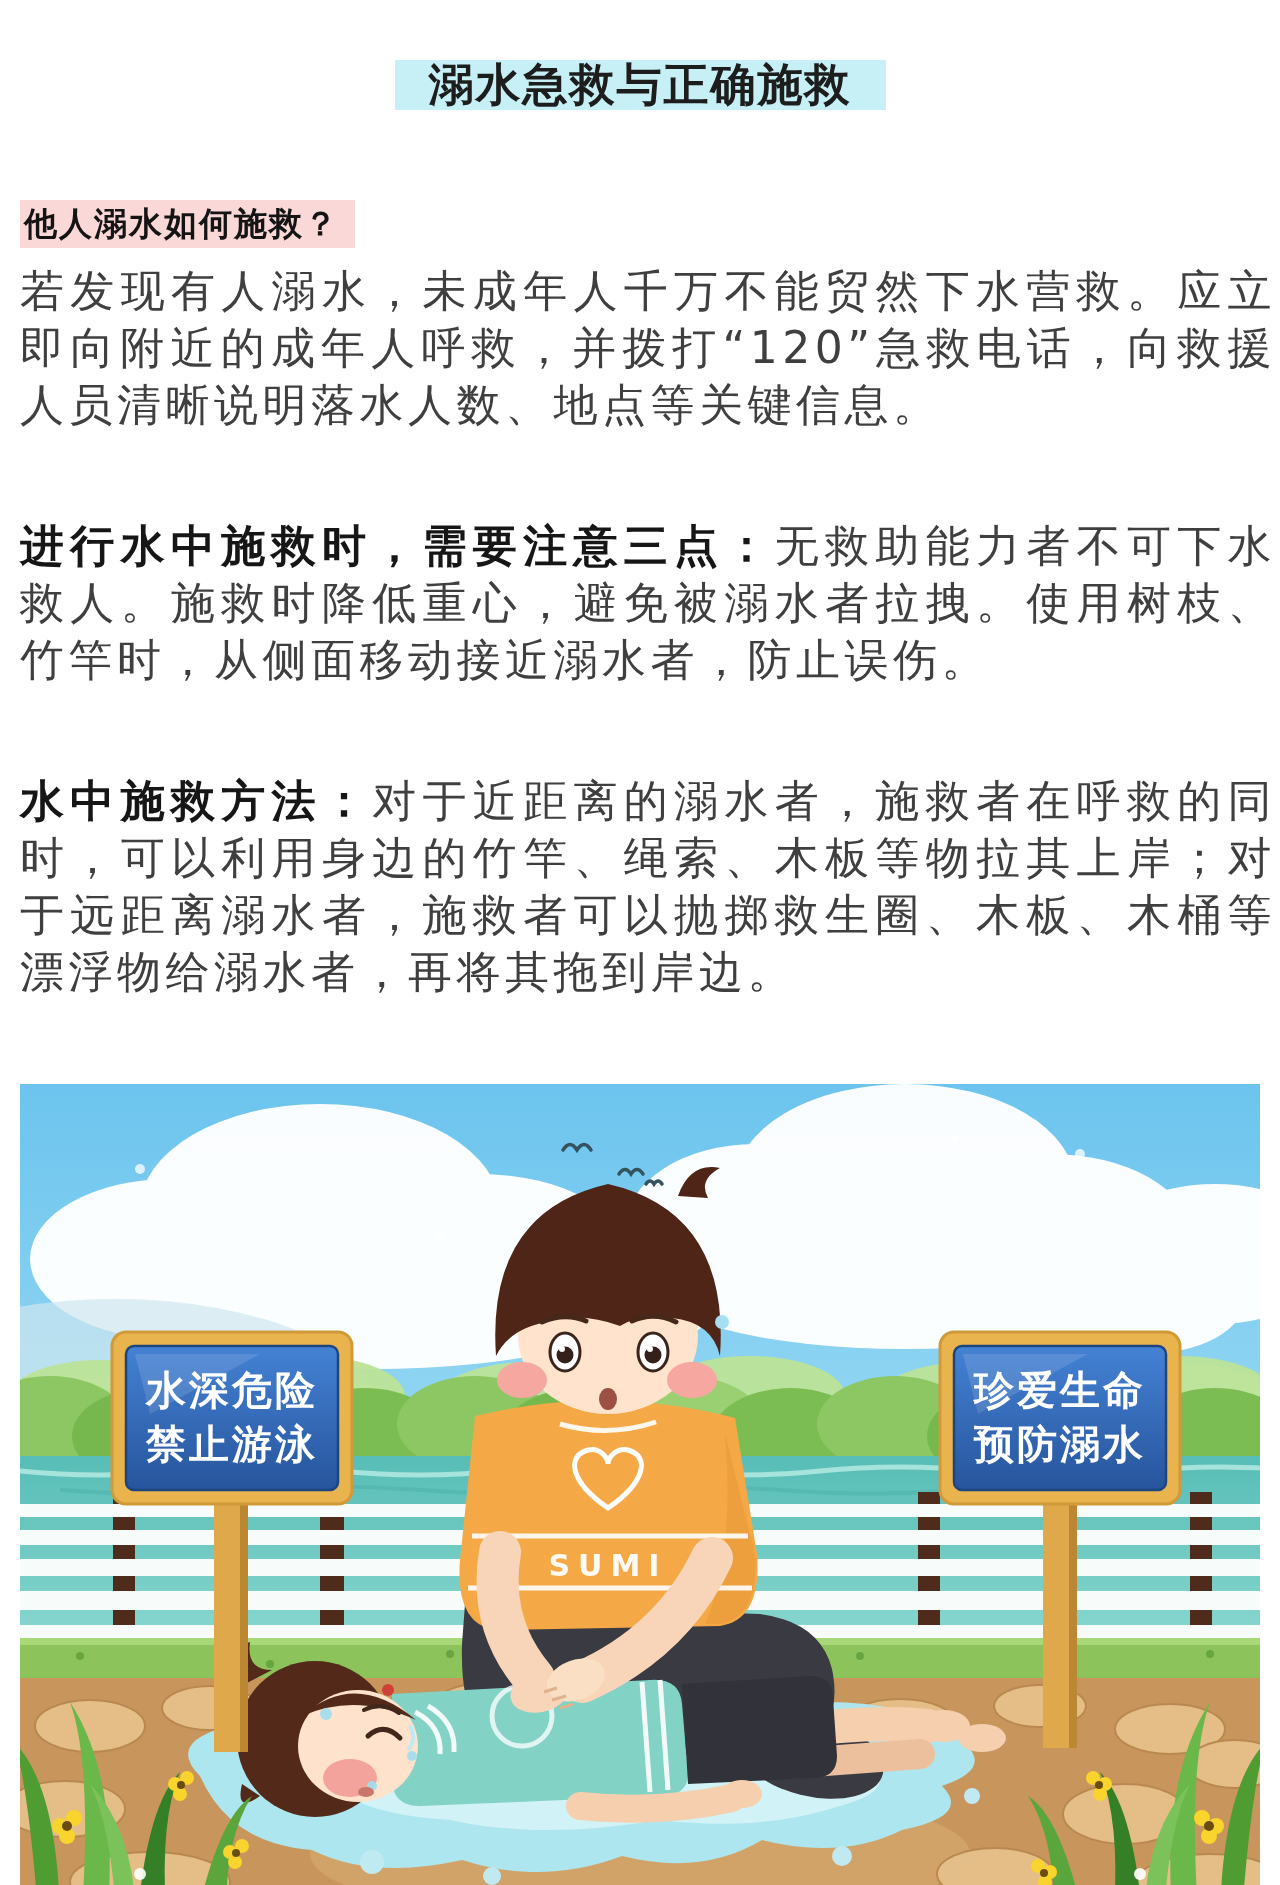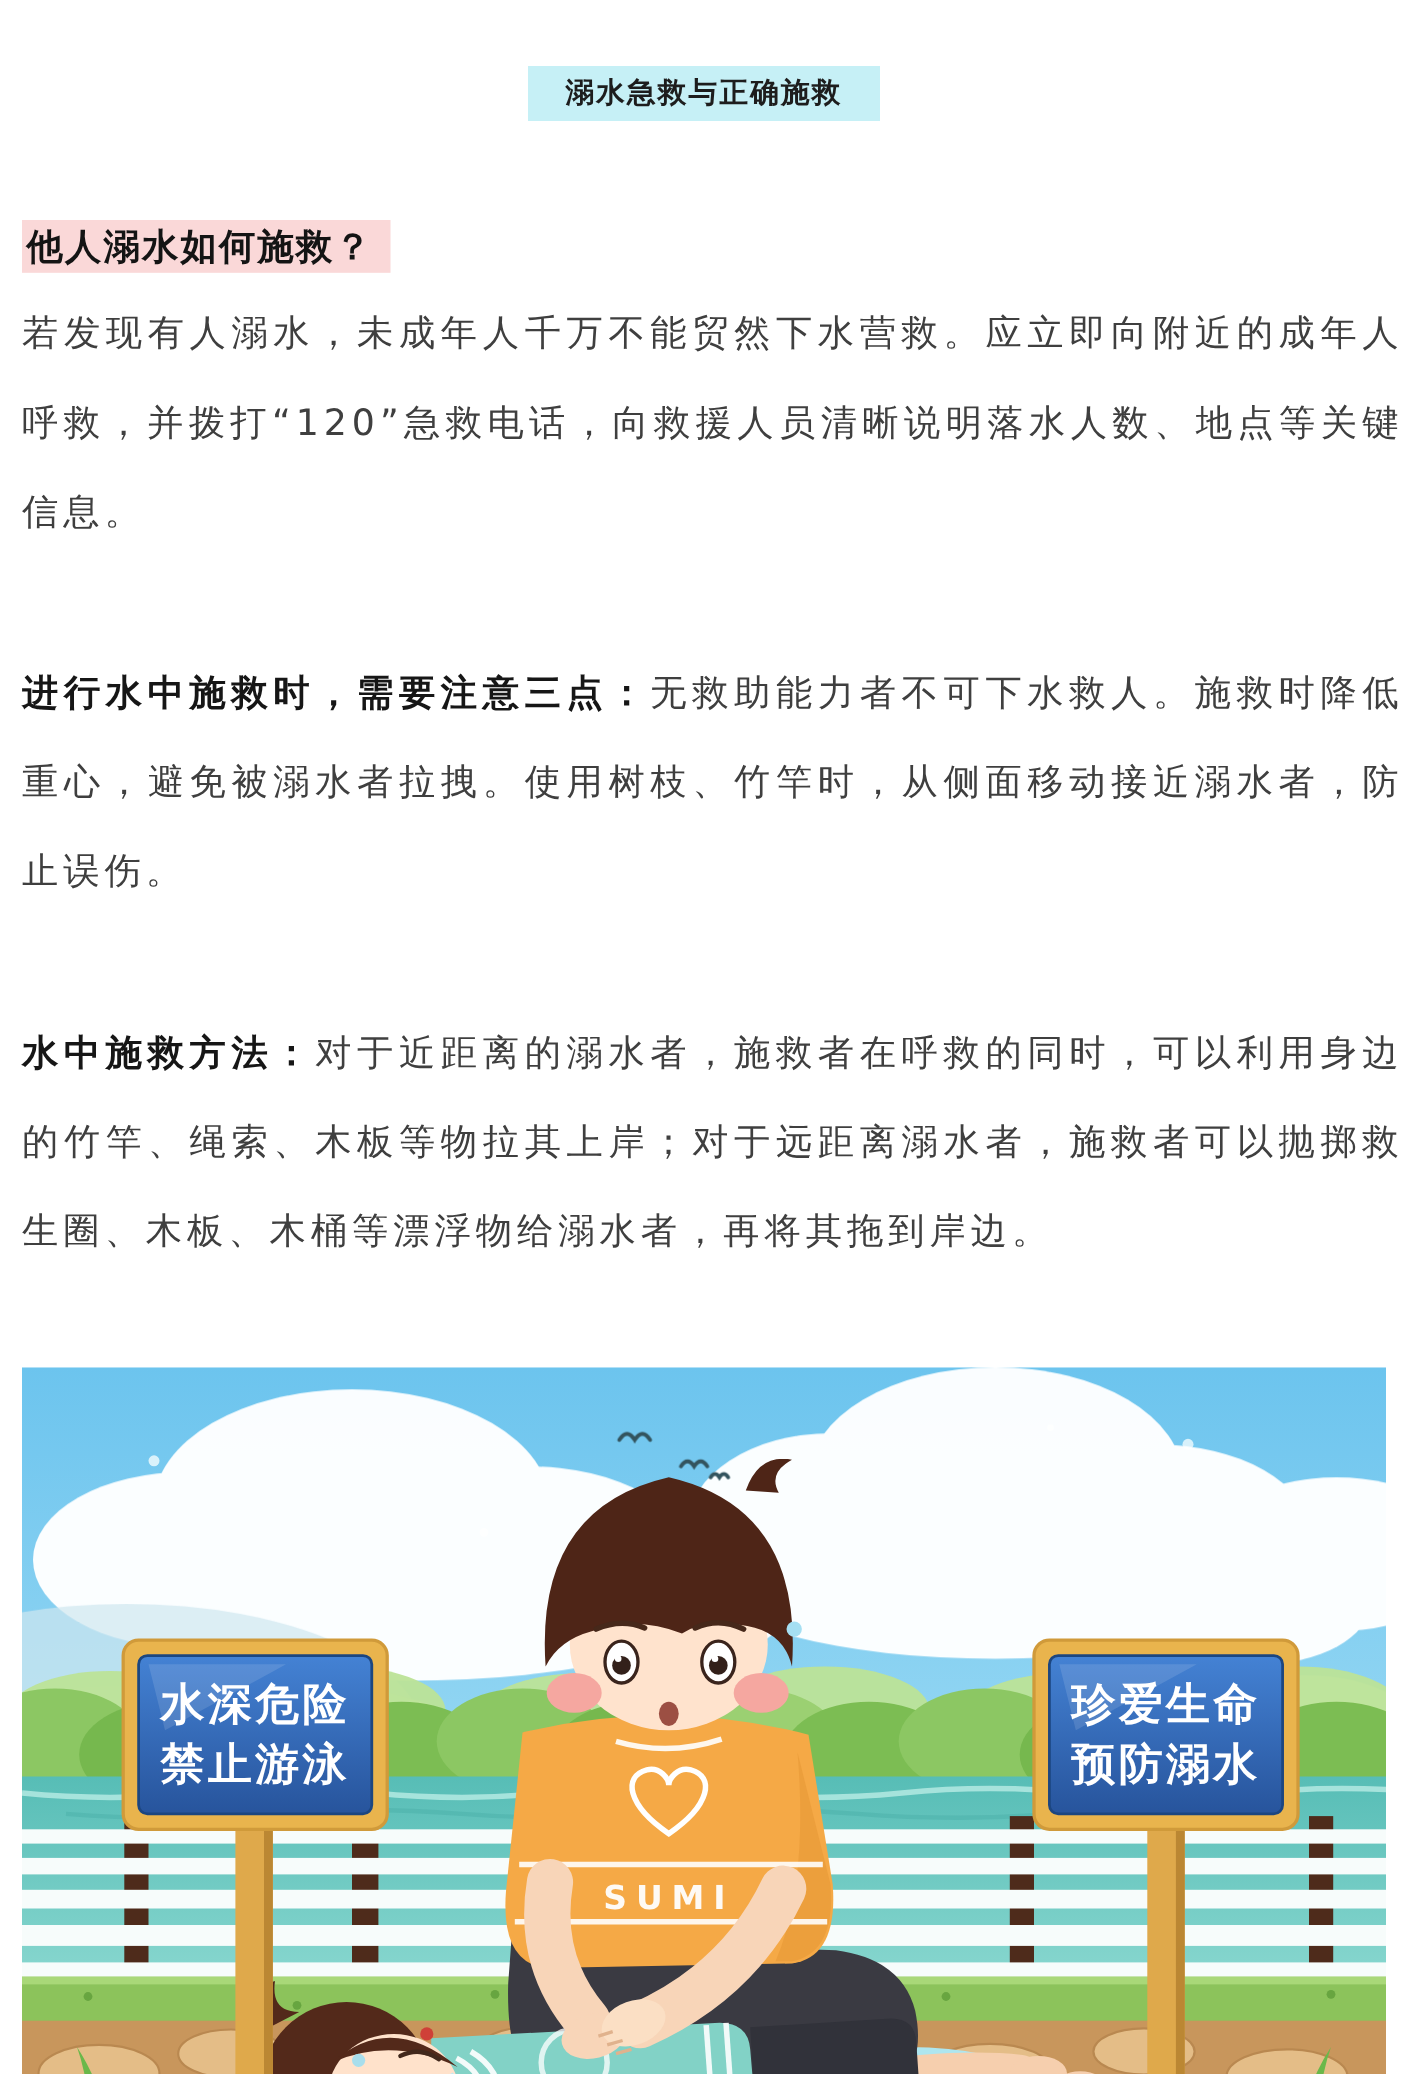--- a/index.html
+++ b/index.html
@@ -1,23 +1,23 @@
 <!DOCTYPE html>
 <html><head>
 <meta charset="utf-8">
 <style>
   html,body{margin:0;padding:0;background:#ffffff;}
   body{width:1280px;min-height:1885px;font-family:"DejaVu Sans","Liberation Sans",sans-serif;}
   .page{width:1280px;min-height:1885px;background:#fff;overflow:hidden;}
   .title-wrap{display:flex;justify-content:center;margin-top:60px;}
-  .title-highlight{background:#c6f0f6;color:#1d1d1d;font-weight:bold;font-size:26px;line-height:46px;padding:2px 34px;letter-spacing:2px;}
+  .title-highlight{background:#c6f0f6;color:#1d1d1d;font-weight:bold;font-size:45px;line-height:46px;padding:2px 34px;letter-spacing:2px;}
   .article{margin:90px 4px 0 20px;}
   .heading{margin:0 0 14px 0;font-size:33px;}
   .heading-highlight{display:inline-block;background:#fad8d8;color:#141414;font-weight:bold;font-size:33px;line-height:48px;padding:0 16px 0 4px;letter-spacing:2px;}
-  .article p{font-size:33px;line-height:81px;color:#3f3f3f;margin:0 0 84px 0;text-align:justify;letter-spacing:4.5px;}
+  .article p{font-size:44px;line-height:57px;color:#3f3f3f;margin:0 0 84px 0;text-align:justify;letter-spacing:4.5px;}
   .article p strong{color:#161616;font-weight:bold;}
   .illustration-wrap{margin:0 20px;width:1240px;height:828px;}
   .illustration-wrap svg{display:block;width:1240px;height:828px;}
   .bottom-space{height:32px;}
 </style>
 </head>
 <body>
 
 <div class="page">
 

